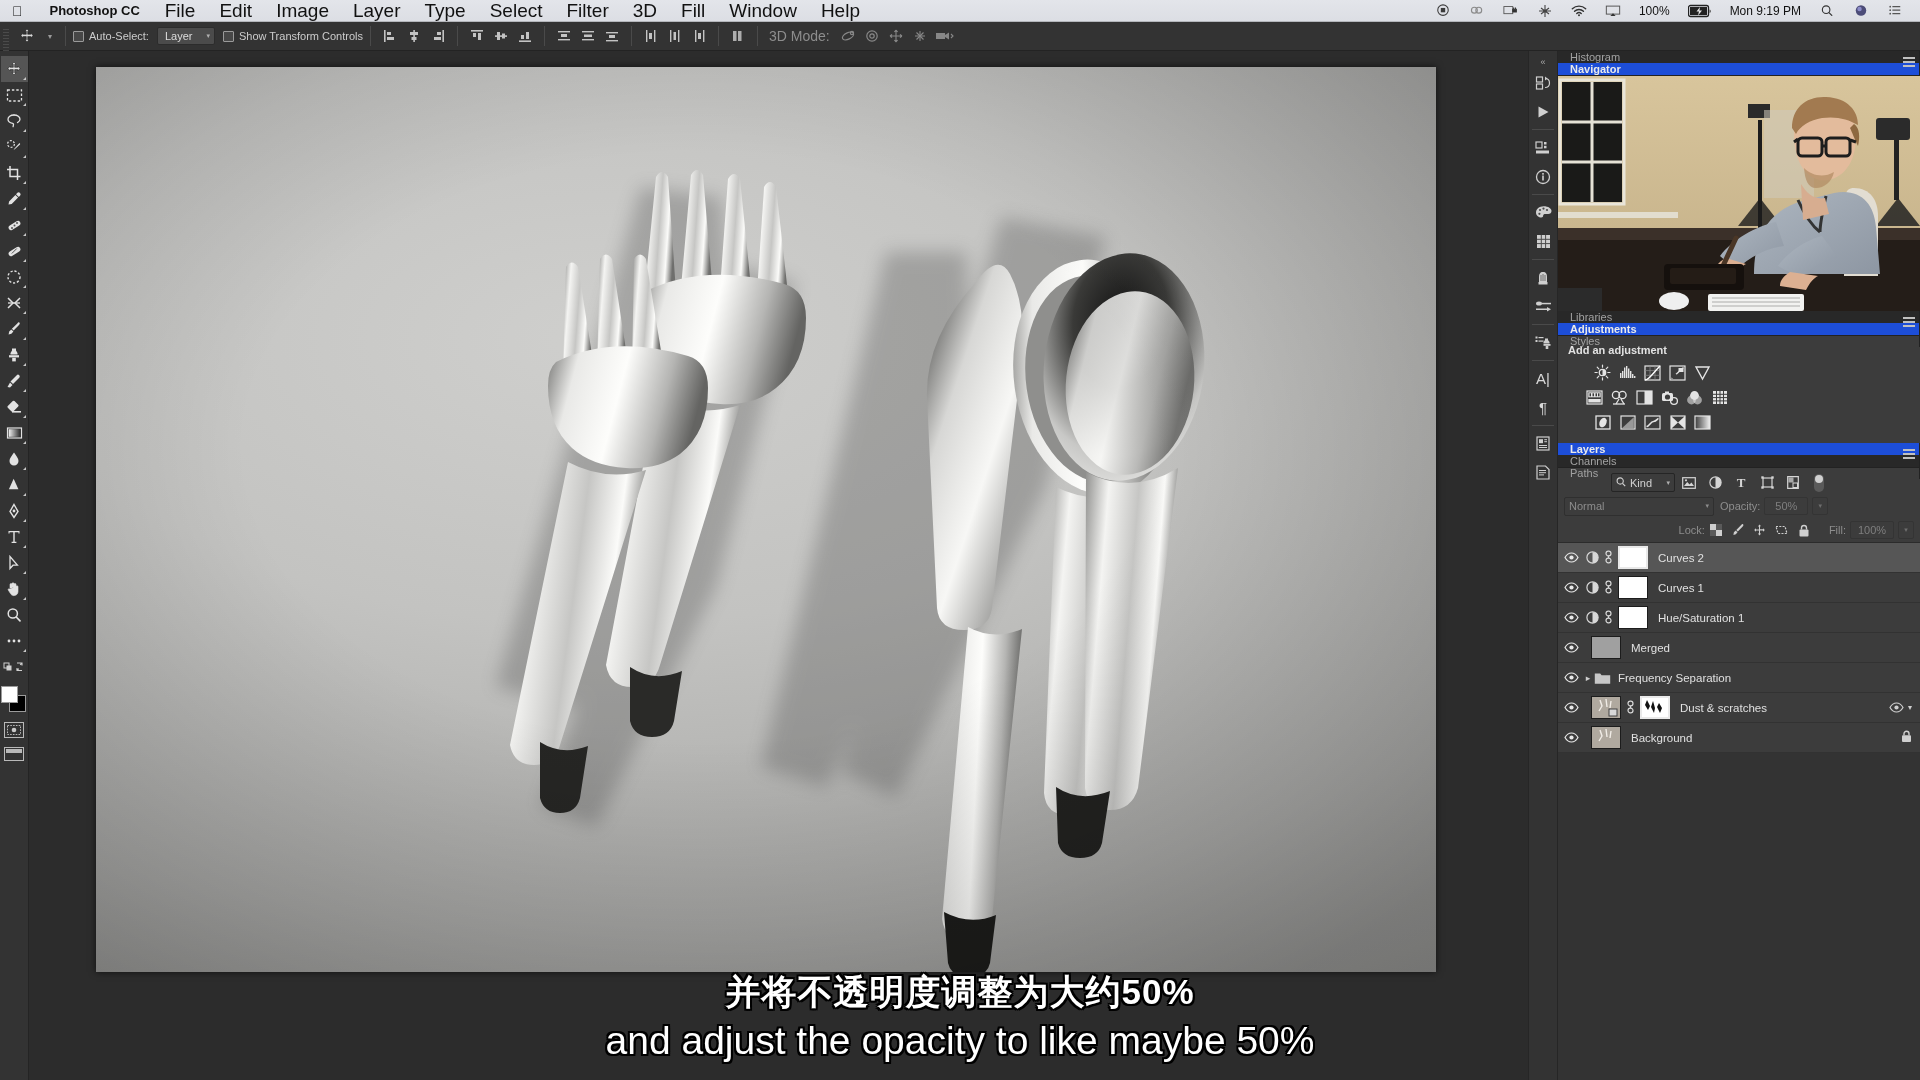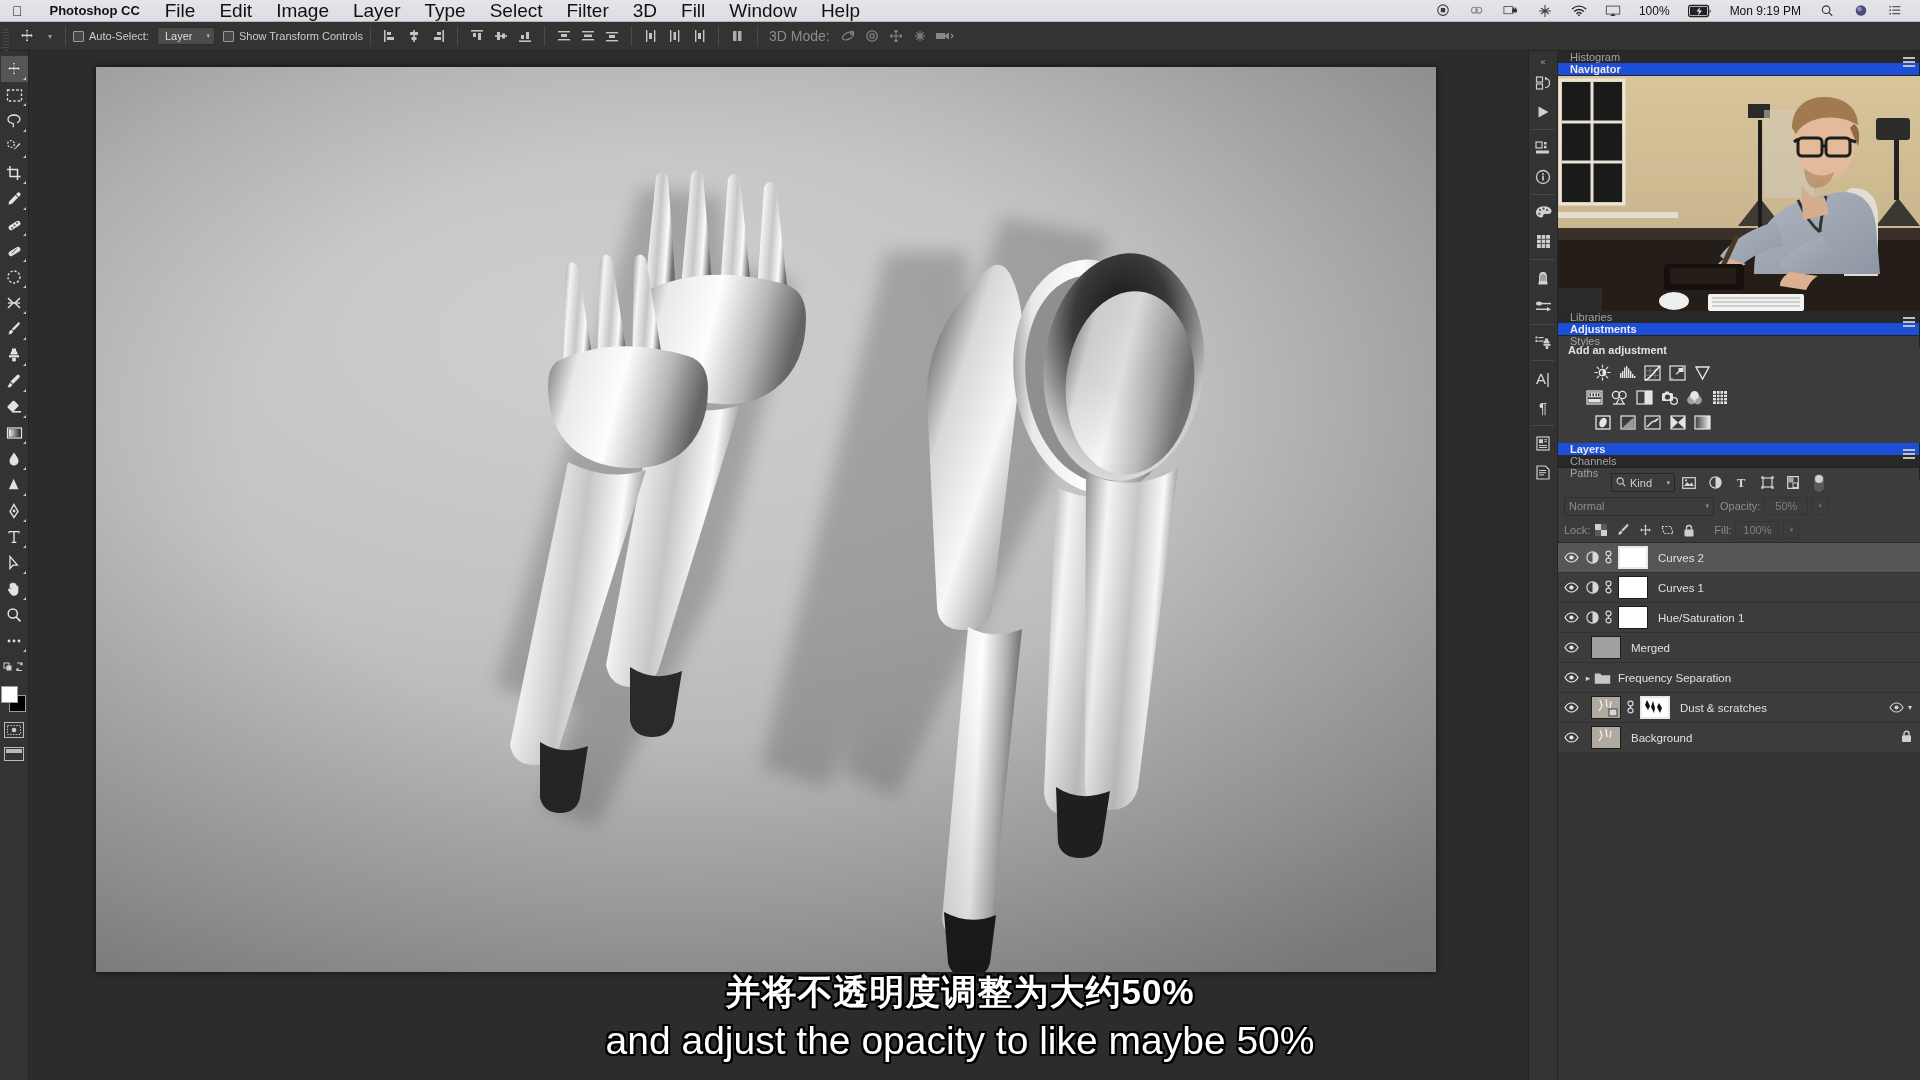--- a/index.html
+++ b/index.html
@@ -134,21 +134,21 @@
 
   .blendrow { display:flex; align-items:center; height:24px; padding:0 6px; gap:0; color:#8d8d8d; font-size:11px;}
   .blendsel { width:150px; height:19px; background:#3c3c3c; border:1px solid #2f2f2f; border-radius:2px;
               display:flex;align-items:center;padding:0 4px; color:#8d8d8d; font-size:11px;}
   .blendsel .cv{ margin-left:auto; font-size:7px;}
   .opacwrap { display:flex; align-items:center; margin-left:6px; gap:4px;}
   .opacval { width:44px;height:18px;background:#3c3c3c;border:1px solid #343434;border-radius:2px;
              display:flex;align-items:center;justify-content:center;color:#7f7f7f;font-size:11px;}
   .tinybtn{ width:16px;height:18px;border:1px solid #343434;border-radius:2px;display:flex;align-items:center;justify-content:center;color:#6e6e6e;font-size:7px;}
 
-  .lockrow { display:flex; align-items:center; height:24px; padding:0 6px; gap:0; color:#8d8d8d; font-size:11px;}
+  .lockrow { display:flex; align-items:center; height:24px; padding:0 6px; gap:0; color:#8d8d8d; font-size:11px;justify-content:flex-end;}
   .lockrow .lbtn{ width:22px;height:20px;display:flex;align-items:center;justify-content:center;color:#cfcfcf;font-size:12px;}
   .lockrow .fill { margin-left:14px; display:flex; align-items:center; gap:4px;}
 
   .layerlist { border-top:1px solid #2c2c2c; }
   .lrow { display:flex; align-items:center; height:30px; border-bottom:1px solid #323232;
           padding-left:3px; position:relative; }
   .lrow.selected { background:#565656; }
   .eye { width:21px; height:30px; display:flex; align-items:center; justify-content:center; }
   .eye svg { display:block; }
   .adjico { width:20px; height:30px; display:flex;align-items:center;justify-content:center;}

